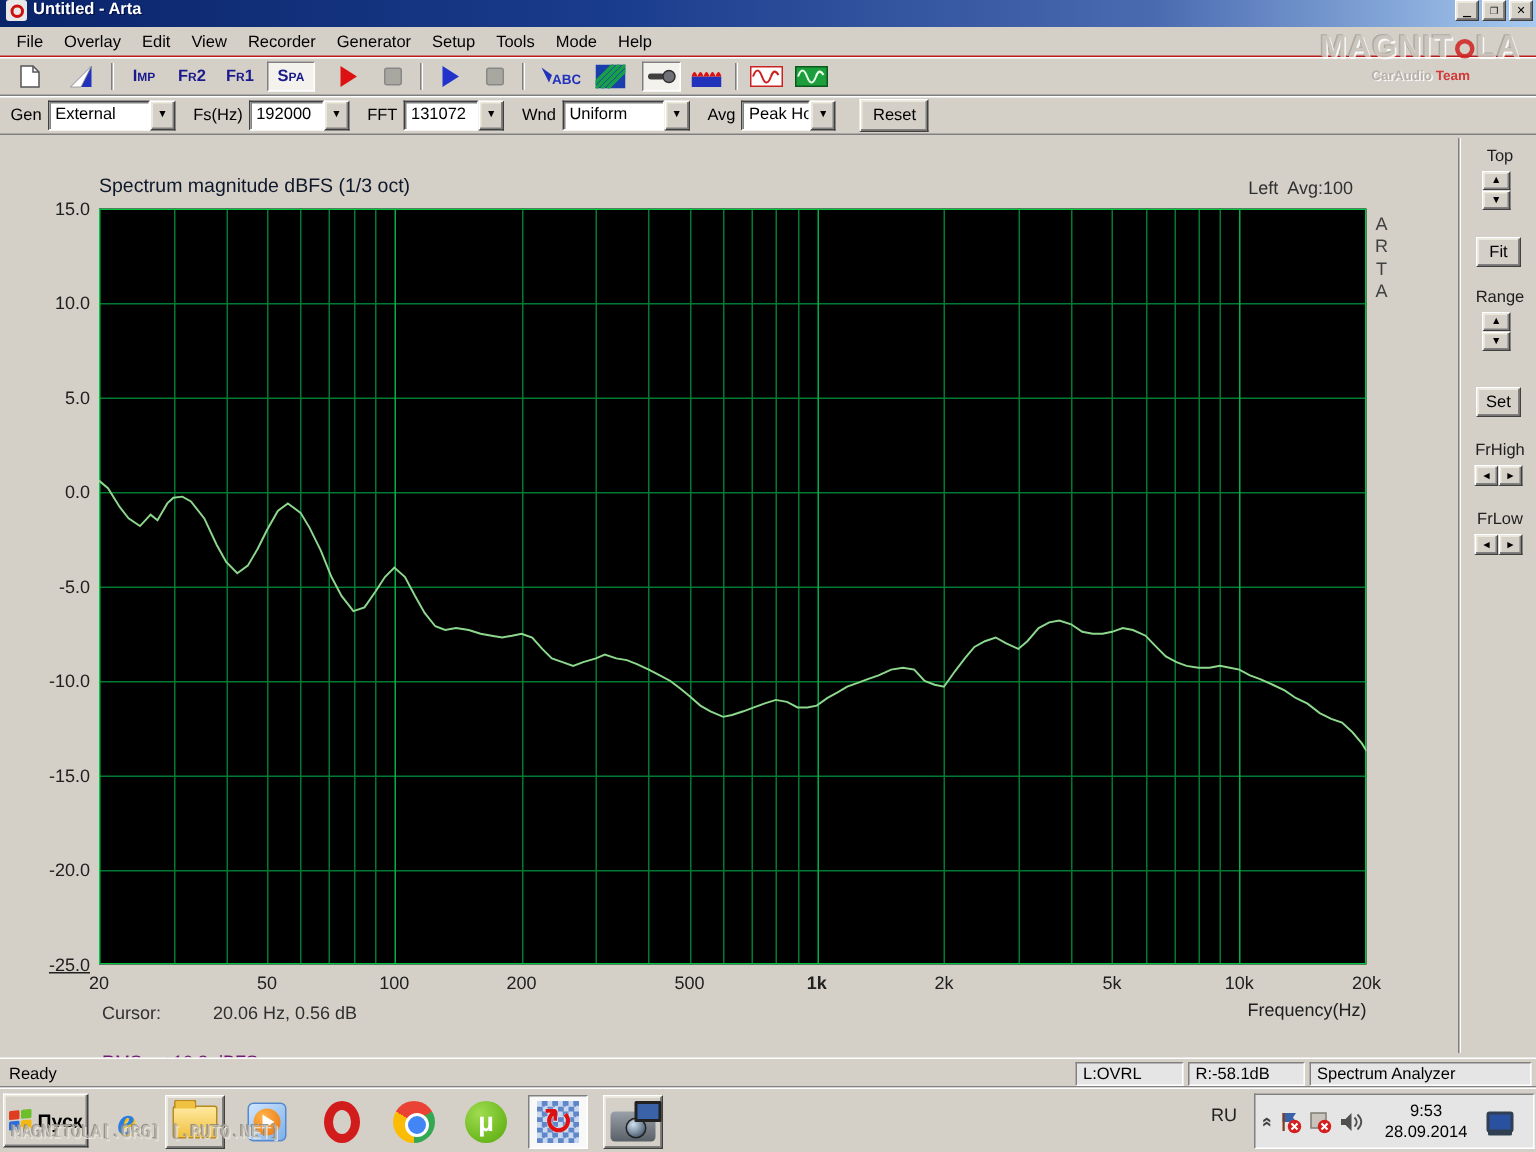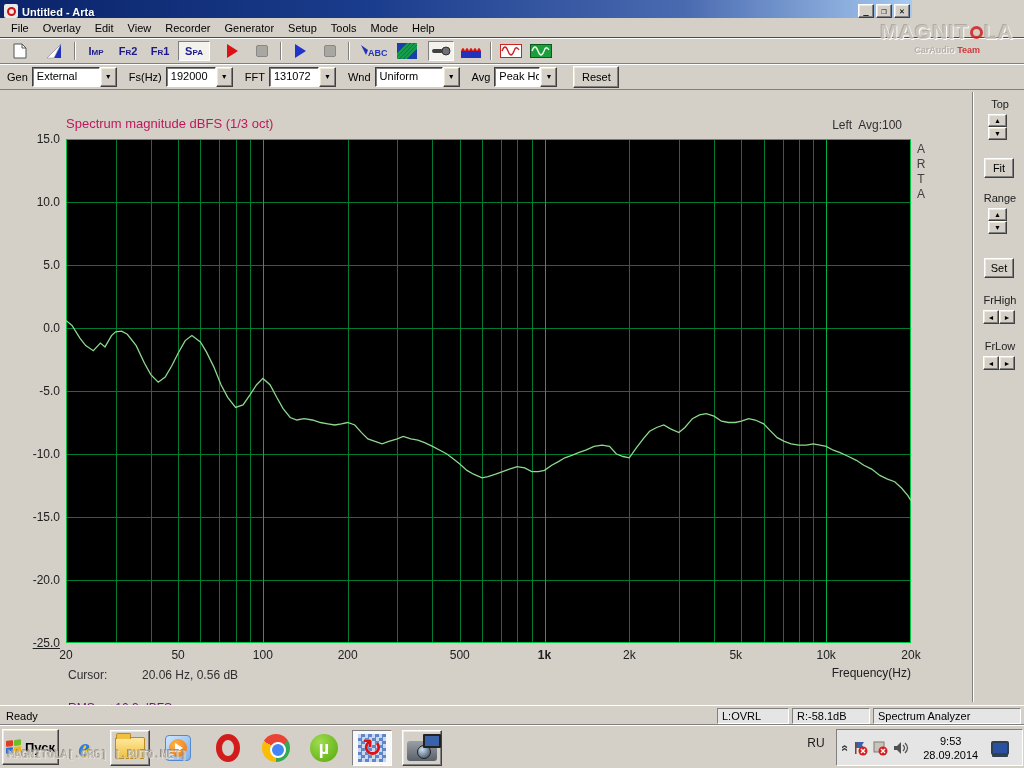--- a/index.html
+++ b/index.html
@@ -5,23 +5,23 @@
   * { margin:0; padding:0; box-sizing:border-box; }
   html,body { width:1024px; height:768px; overflow:hidden; }
   body { font-family:"Liberation Sans","DejaVu Sans",sans-serif; font-size:11px; background:#d4d0c8; color:#000; }
   #screen { position:relative; width:1024px; height:768px; background:#d4d0c8; }
 
   
   .raised  { background:#d4d0c8; border:1px solid; border-color:#ffffff #404040 #404040 #ffffff; box-shadow:inset -1px -1px 0 #808080, inset 1px 1px 0 #ece9d8; }
   .sunken  { background:#e5e5e5; border:1px solid; border-color:#808080 #ffffff #ffffff #808080; }
 
   
-  #titlebar { position:absolute; left:0; top:0; width:912px; height:18px;
+  #titlebar { position:absolute; left:0; top:0; width:1024px; height:18px;
     background:linear-gradient(90deg,#0a246a 0%,#1a3c8c 40%,#4a6ab0 75%,#a6caf0 100%);
-    display:flex; align-items:flex-end; padding:0 2px; }
+    display:flex; align-items:flex-start; padding:0 2px; }
   #title-icon { width:14px; height:14px; margin:0 4px 0 2px; border-radius:2px; background:#e8e8e8;
     display:flex; align-items:center; justify-content:center; }
   #title-icon .ring { width:9px; height:9px; border:2.5px solid #cc1111; border-radius:50%; }
   #title-text { color:#fff; font-weight:bold; font-size:11px; text-shadow:1px 1px 0 #00134d; }
   #win-buttons { margin-left:auto; display:flex; gap:2px; }
   .winbtn { width:16px; height:14px; font-size:9px; font-weight:bold; display:flex; align-items:center; justify-content:center; font-family:"DejaVu Sans Mono",monospace; color:#000; }
 
   
   #menubar { position:absolute; left:0; top:18px; width:1024px; height:20px; background:#d4d0c8;
     border-bottom:1px solid #b91c1c; box-shadow:0 1px 0 #ffffff; display:flex; align-items:center; padding-left:4px; }
@@ -40,21 +40,21 @@
   .tri-blue  { width:0; height:0; border-left:11px solid #2233cc; border-top:7px solid transparent; border-bottom:7px solid transparent; }
   .stop-sq { width:12px; height:12px; background:#a8a8a0; border:1px solid #888; border-radius:2px; }
   .lbl { margin:0 4px; }
   .combo { display:flex; height:20px; }
   .combo .val { background:#fff; border:1px solid; border-color:#404040 #ffffff #ffffff #404040; box-shadow:inset 1px 1px 0 #808080; padding:2px 3px 0 4px; font-size:11px; overflow:hidden; white-space:nowrap; }
   .combo .drop { width:17px; height:20px; display:flex; align-items:center; justify-content:center; font-size:7px; }
 
   
   #client { position:absolute; left:0; top:90px; width:1024px; height:615px; background:#d4d0c8; }
   #panel-sep { position:absolute; left:972px; top:2px; width:2px; height:610px; border-left:1px solid #808080; border-right:1px solid #ffffff; }
-  #plot-title { position:absolute; left:66px; top:26px; font-size:13px; color:#be185d; }
+  #plot-title { position:absolute; left:66px; top:26px; font-size:13px; color:#0f172a; }
   #chan-info  { position:absolute; right:122px; top:28px; font-size:12px; color:#303030; white-space:pre; }
   #plot { position:absolute; left:66px; top:49px; width:845px; height:504px; background:#000; }
   #plot svg { display:block; }
   #arta-vert { position:absolute; left:914px; top:52px; width:14px; font-size:12px; color:#404040; text-align:center; line-height:15px; white-space:pre-line; }
   .ytick { position:absolute; left:0; width:60px; text-align:right; font-size:12px; color:#202020; }
   .xtick { position:absolute; top:558px; font-size:12px; color:#202020; }
   #freq-label { position:absolute; left:785px; top:576px; width:126px; text-align:right; font-size:12px; color:#202020; }
   #cursor-label { position:absolute; left:68px; top:578px; font-size:12px; color:#303030; }
   #cursor-value { position:absolute; left:142px; top:578px; font-size:12px; color:#303030; }
   #rms-text { position:absolute; left:68px; top:597px; font-size:12px; color:#701a75;margin-top:14px; }
@@ -300,21 +300,21 @@
         <span class="ytick" style="top: 546px; text-decoration: underline;">-25.0</span>
       </div>
     <div id="x-ticks">
         <span class="xtick" style="left: 54px; width: 24px; text-align: center; display: inline-block; position: absolute;">20</span>
         <span class="xtick" style="left: 166.086px; width: 24px; text-align: center; display: inline-block; position: absolute;">50</span>
         <span class="xtick" style="left: 250.877px; width: 24px; text-align: center; display: inline-block; position: absolute;">100</span>
         <span class="xtick" style="left: 335.667px; width: 24px; text-align: center; display: inline-block; position: absolute;">200</span>
         <span class="xtick" style="left: 447.753px; width: 24px; text-align: center; display: inline-block; position: absolute;">500</span>
         <span class="xtick" style="left: 532.543px; width: 24px; text-align: center; display: inline-block; position: absolute; font-weight: bold;">1k</span>
         <span class="xtick" style="left: 617.333px; width: 24px; text-align: center; display: inline-block; position: absolute;">2k</span>
-        <span class="xtick" style="left: 729.42px; width: 24px; text-align: left; display: inline-block; position: absolute;">5k</span>
+        <span class="xtick" style="left: 729.42px; width: 24px; text-align: center; display: inline-block; position: absolute;">5k</span>
         <span class="xtick" style="left: 814.21px; width: 24px; text-align: center; display: inline-block; position: absolute;">10k</span>
         <span class="xtick" style="left: 899px; width: 24px; text-align: center; display: inline-block; position: absolute;">20k</span>
       </div>
     <div id="freq-label">Frequency(Hz)</div>
     <div id="cursor-label">Cursor:</div>
     <div id="cursor-value">20.06 Hz, 0.56 dB</div>
     <div id="rms-text">RMS =  +10.3 dBFS</div>
     <div id="panel-sep"></div>
 
     <div id="rpanel">

